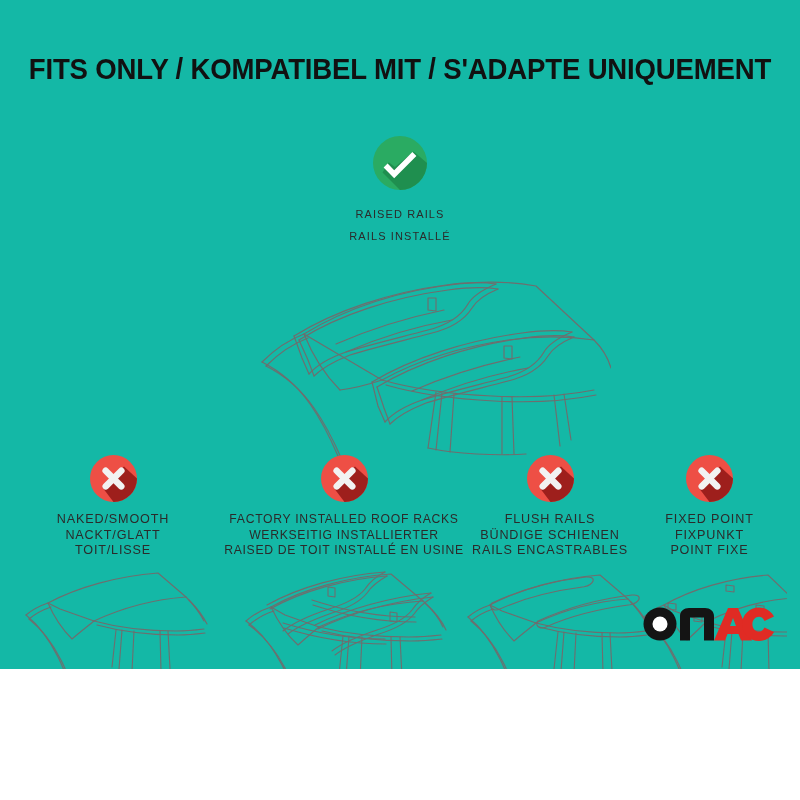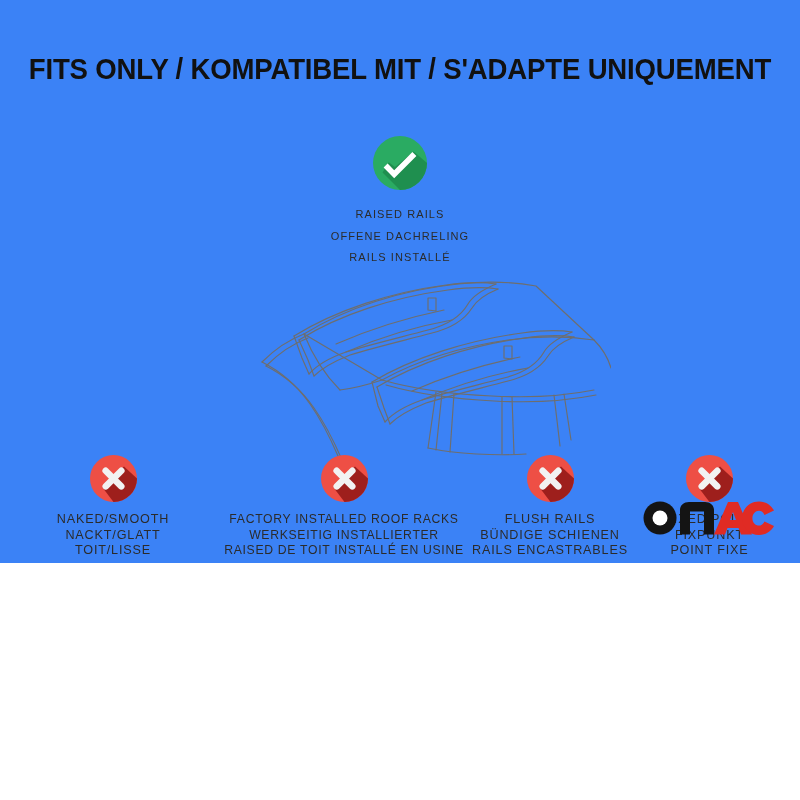--- a/index.html
+++ b/index.html
@@ -7,22 +7,22 @@
     padding: 0;
     background: #ffffff;
   }
   body {
     font-family: "Liberation Sans", sans-serif;
     -webkit-font-smoothing: antialiased;
   }
   #page {
     position: relative;
     width: 800px;
-    height: 563px;
-    background: #3b82f6;
+    height: 669px;
+    background: #14b8a6;
     overflow: hidden;
   }
 
   
   .title {
     position: absolute;
     left: 0;
     top: 52px;
     width: 800px;
     text-align: center;
@@ -135,21 +135,20 @@
     <span class="badge-green">
       <svg viewBox="0 0 54 54" width="54" height="54" aria-hidden="true">
         <circle cx="27" cy="27" r="27" fill="#2aab62"></circle>
         <path d="M27 54 A27 27 0 0 0 54 27 L40.6 15.6 L22 31 L15.8 26.2 L9.5 36.5 Z" fill="#1f8f4f"></path>
         <path d="M21.2 34.2 L14.6 27.6 L10.6 31.6 L21.2 42.2 L43.4 20 L39.4 16 Z" fill="#ffffff"></path>
       </svg>
     </span>
 
     <div class="primary-labels">
       <div class="nowrap">RAISED RAILS</div>
-      <div class="nowrap">OFFENE DACHRELING</div>
       <div class="nowrap">RAILS INSTALLÉ</div>
     </div>
   </div>
 
   <div class="hero-art">
     <svg viewBox="0 0 415 180" width="415" height="180" aria-hidden="true">
       <g fill="none" stroke="#6e6e6e" stroke-width="1.15" stroke-linecap="round" stroke-linejoin="round">
 
         <path d="M108 56 C150 30 205 12 262 6 C290 3 318 4 340 8 L398 62 C372 58 340 58 312 62 C268 68 222 82 186 102 Z"></path>
 

